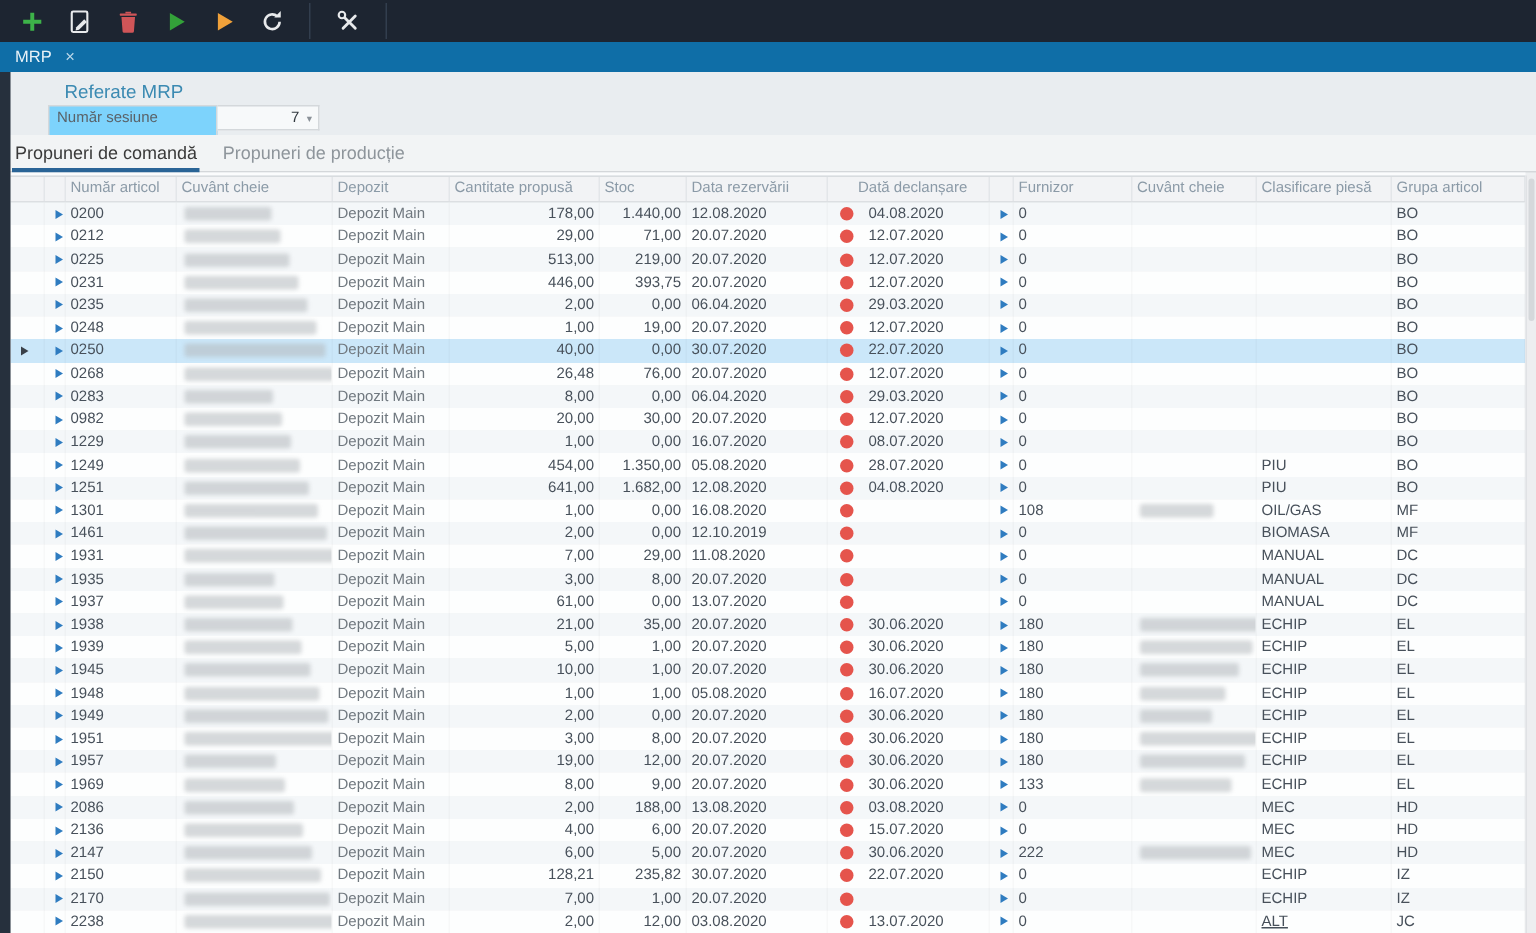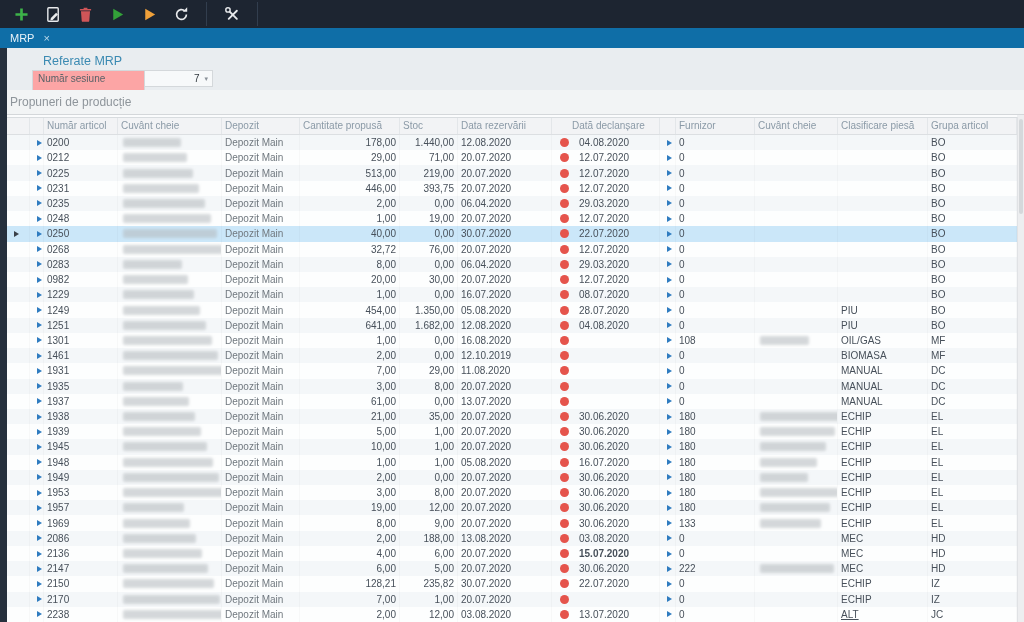--- a/index.html
+++ b/index.html
@@ -20,21 +20,21 @@
     background:var(--tabbar-bg,#0f6ea7);}
   .wtab{position:absolute;left:10px;top:0;height:20px;display:flex;align-items:center;gap:9px;}
   .wtab .ttl{color:#e8f2f8;font-size:11px;}
   .wtab .cls{color:#bcd9ea;font-size:11px;cursor:pointer;line-height:10px;}
 
   
   .session{position:absolute;left:0;top:48px;width:100%;height:42px;background:#e9edf0;}
   .session-title{position:absolute;left:43px;top:6px;font-size:12.5px;
     color:var(--session-title,#3b8ab2);}
   .fieldrow{position:absolute;left:32px;top:22px;height:17px;display:flex;}
-  .flabel{width:113px;height:32px;background:#fca5a5;border:1px solid #d4d8db;
+  .flabel{width:113px;height:32px;background:#7dd3fc;border:1px solid #d4d8db;
     box-sizing:border-box;font-size:10px;color:#5a6268;line-height:15px;padding-left:5px;}
   .fvalue{width:68px;height:17px;background:#f7f9fa;border:1px solid #d4d8db;border-left:0;
     box-sizing:border-box;font-size:10px;color:#31383e;display:flex;align-items:center;
     justify-content:flex-end;padding-right:4px;gap:5px;cursor:pointer;}
   .fvalue .caret{font-size:7px;color:#8a9198;}
 
   
   .tabs{position:absolute;left:0;top:90px;width:100%;height:25px;background:#f2f4f5;
     border-bottom:1px solid #d4d7da;display:flex;align-items:center;padding-left:10px;
     box-sizing:border-box;gap:17px;}
@@ -139,20 +139,21 @@
     <div class="fieldrow">
       <div class="flabel">Număr sesiune</div>
       <div class="fvalue">
         <span>7</span>
         <span class="caret">▾</span>
       </div>
     </div>
   </div>
 
   <div class="tabs" id="viewTabs">
+      <div class="vtab active">Propuneri de comandă</div>
       <div class="vtab">Propuneri de producție</div>
     </div>
 
   <div class="gap"></div>
 
   <div class="grid-head" id="gridHead">
       <div class="hcell" style="width: 23px;"></div>
       <div class="hcell" style="width: 14px;"></div>
       <div class="hcell" style="width: 74px;">Număr articol</div>
       <div class="hcell" style="width: 104px;">Cuvânt cheie</div>
@@ -348,21 +349,21 @@
       <div class="grow even">
         <div class="gcell" style="width: 23px;"></div>
         <div class="gcell" style="width: 14px;">
           <span class="tri"></span>
         </div>
         <div class="gcell" style="width: 74px;">0268</div>
         <div class="gcell" style="width: 104px;">
           <span class="redact" style="width: 100px;"></span>
         </div>
         <div class="gcell dim" style="width: 78px;">Depozit Main</div>
-        <div class="gcell right" style="width: 100px;">32,72</div>
+        <div class="gcell right" style="width: 100px;">26,48</div>
         <div class="gcell right" style="width: 58px;">76,00</div>
         <div class="gcell" style="width: 94px;">20.07.2020</div>
         <div class="gcell" style="width: 108px;">
           <span class="dot"></span>
           <span>12.07.2020</span>
         </div>
         <div class="gcell" style="width: 16px;">
           <span class="tri"></span>
         </div>
         <div class="gcell" style="width: 79px;">0</div>
@@ -755,21 +756,21 @@
           <span class="redact" style="width: 48px;"></span>
         </div>
         <div class="gcell" style="width: 90px;">ECHIP</div>
         <div class="gcell" style="width: 89px;">EL</div>
       </div>
       <div class="grow even">
         <div class="gcell" style="width: 23px;"></div>
         <div class="gcell" style="width: 14px;">
           <span class="tri"></span>
         </div>
-        <div class="gcell" style="width: 74px;">1953</div>
+        <div class="gcell" style="width: 74px;">1951</div>
         <div class="gcell" style="width: 104px;">
           <span class="redact" style="width: 102px;"></span>
         </div>
         <div class="gcell dim" style="width: 78px;">Depozit Main</div>
         <div class="gcell right" style="width: 100px;">3,00</div>
         <div class="gcell right" style="width: 58px;">8,00</div>
         <div class="gcell" style="width: 94px;">20.07.2020</div>
         <div class="gcell" style="width: 108px;">
           <span class="dot"></span>
           <span>30.06.2020</span>
@@ -869,21 +870,21 @@
           <span class="tri"></span>
         </div>
         <div class="gcell" style="width: 74px;">2136</div>
         <div class="gcell" style="width: 104px;">
           <span class="redact" style="width: 79px;"></span>
         </div>
         <div class="gcell dim" style="width: 78px;">Depozit Main</div>
         <div class="gcell right" style="width: 100px;">4,00</div>
         <div class="gcell right" style="width: 58px;">6,00</div>
         <div class="gcell" style="width: 94px;">20.07.2020</div>
-        <div class="gcell" style="width: 108px; font-weight: bold;">
+        <div class="gcell" style="width: 108px;">
           <span class="dot"></span>
           <span>15.07.2020</span>
         </div>
         <div class="gcell" style="width: 16px;">
           <span class="tri"></span>
         </div>
         <div class="gcell" style="width: 79px;">0</div>
         <div class="gcell" style="width: 83px;"></div>
         <div class="gcell" style="width: 90px;">MEC</div>
         <div class="gcell" style="width: 89px;">HD</div>

